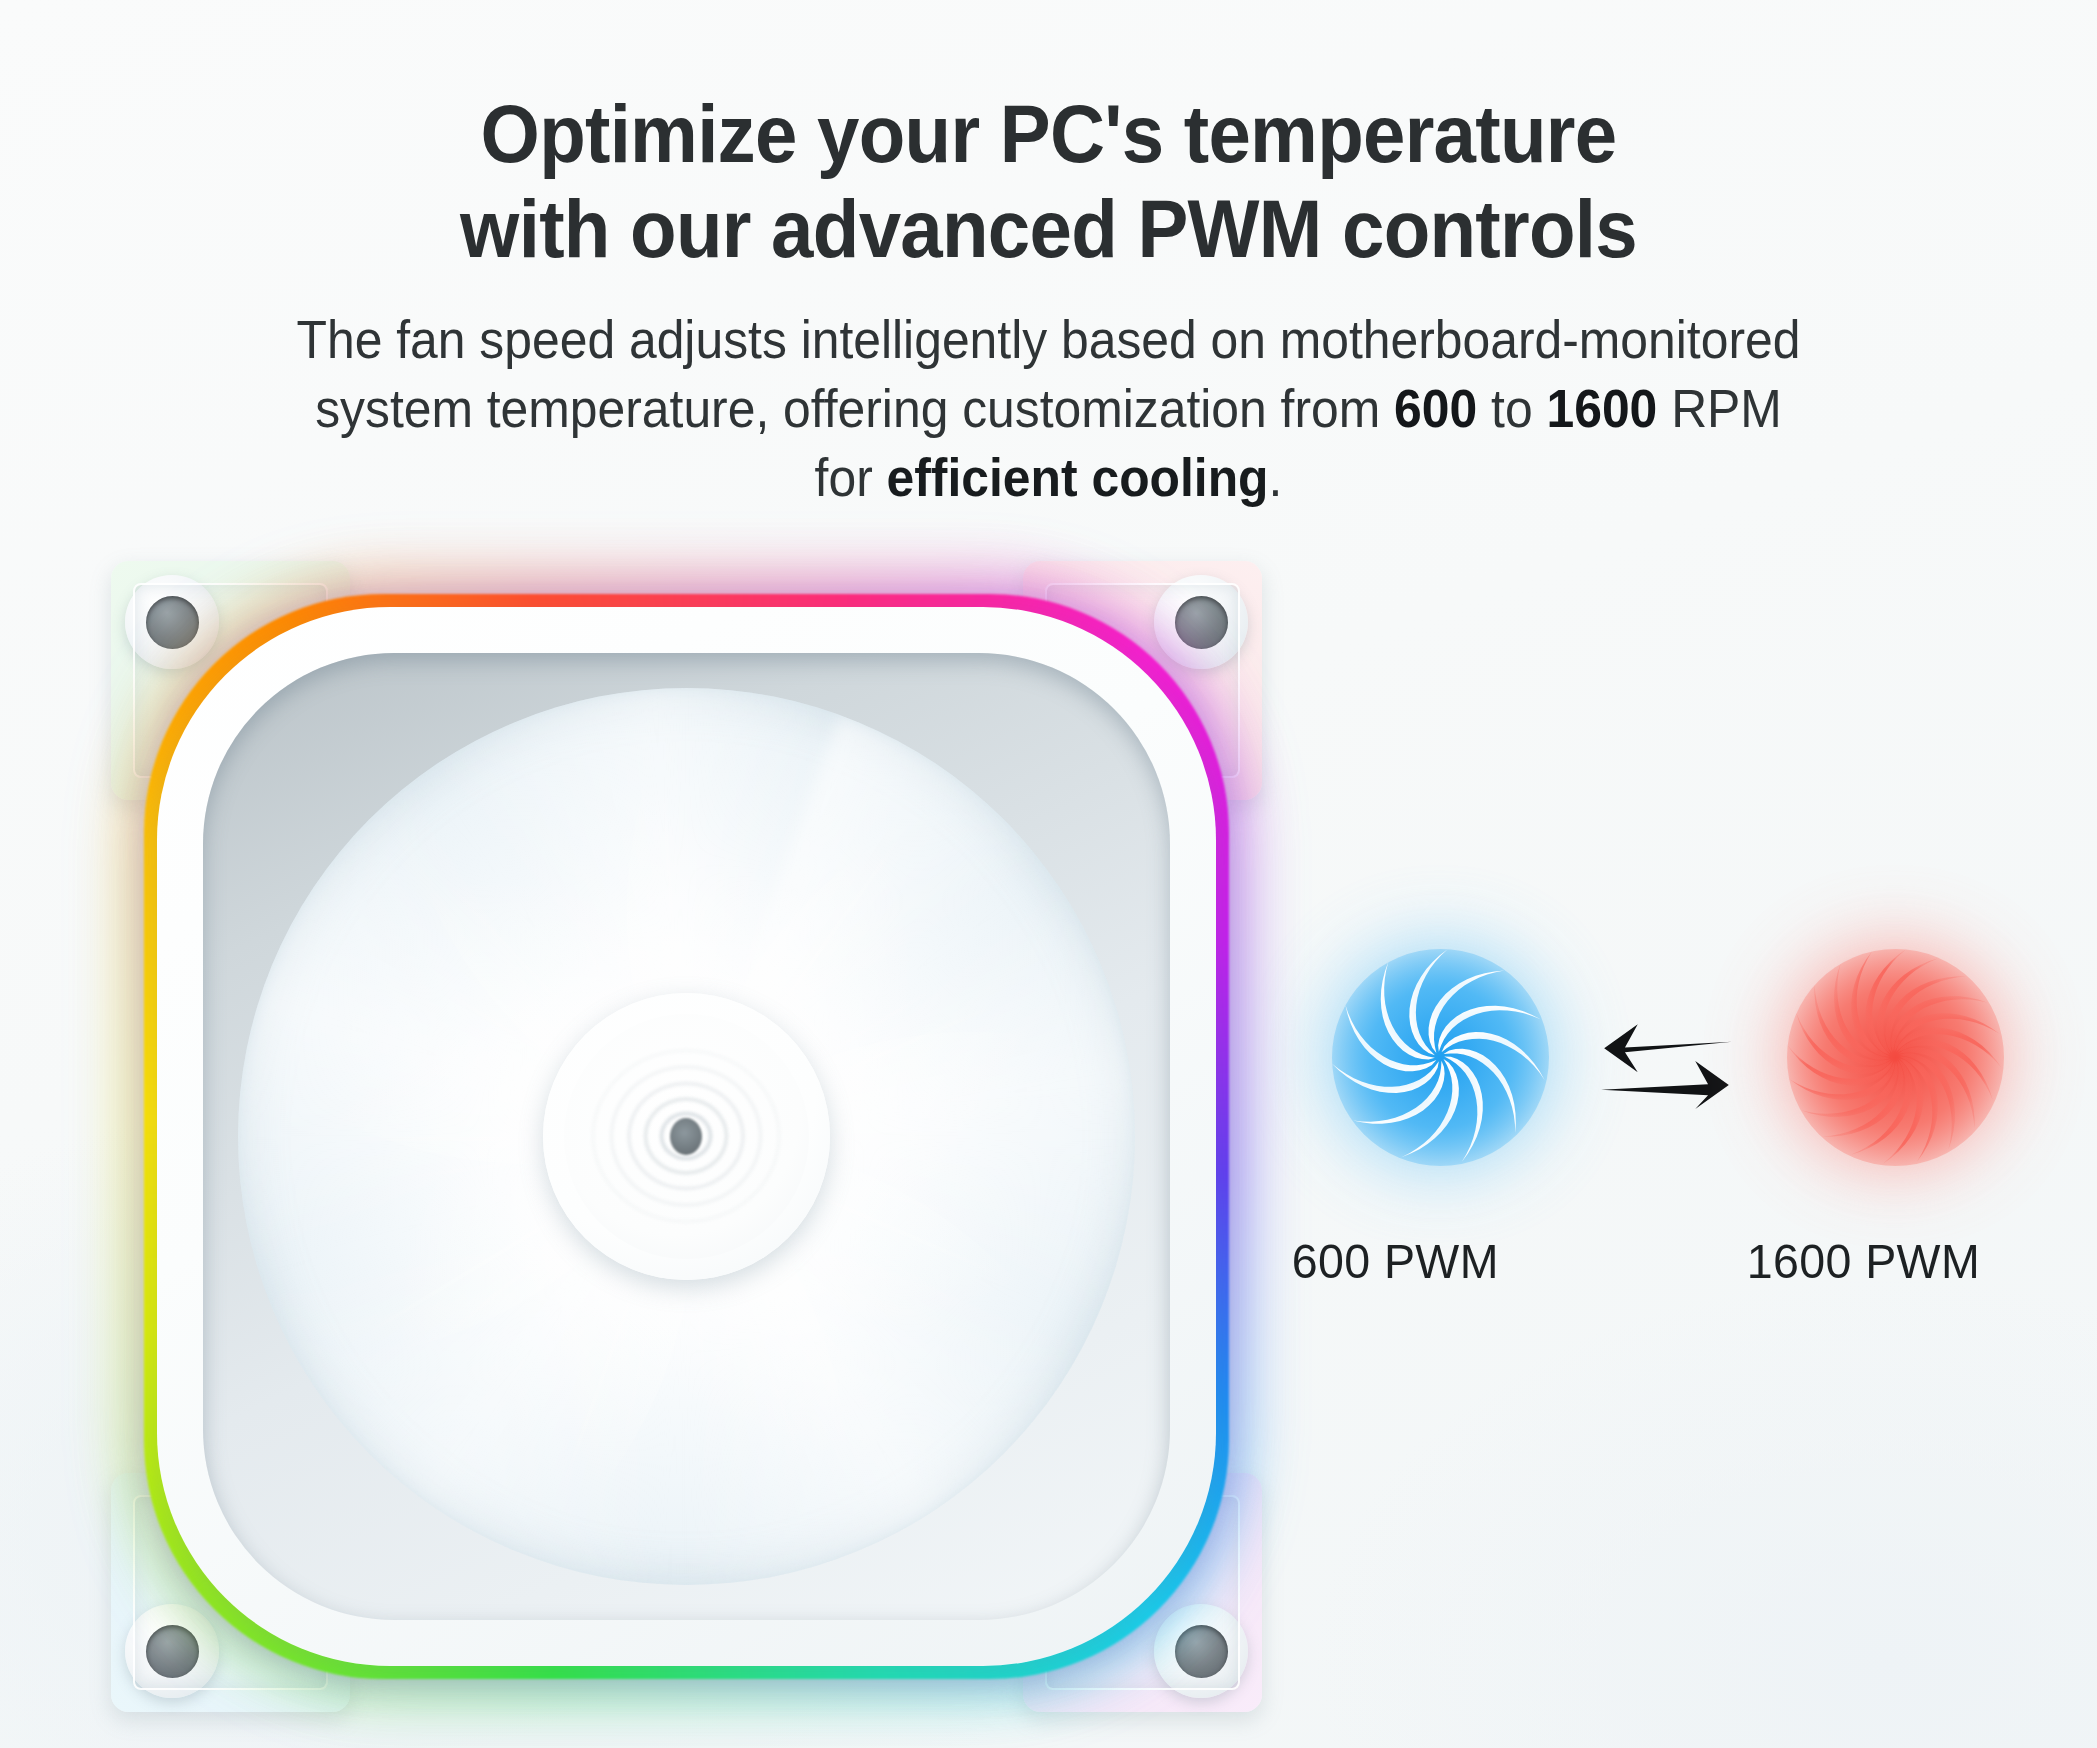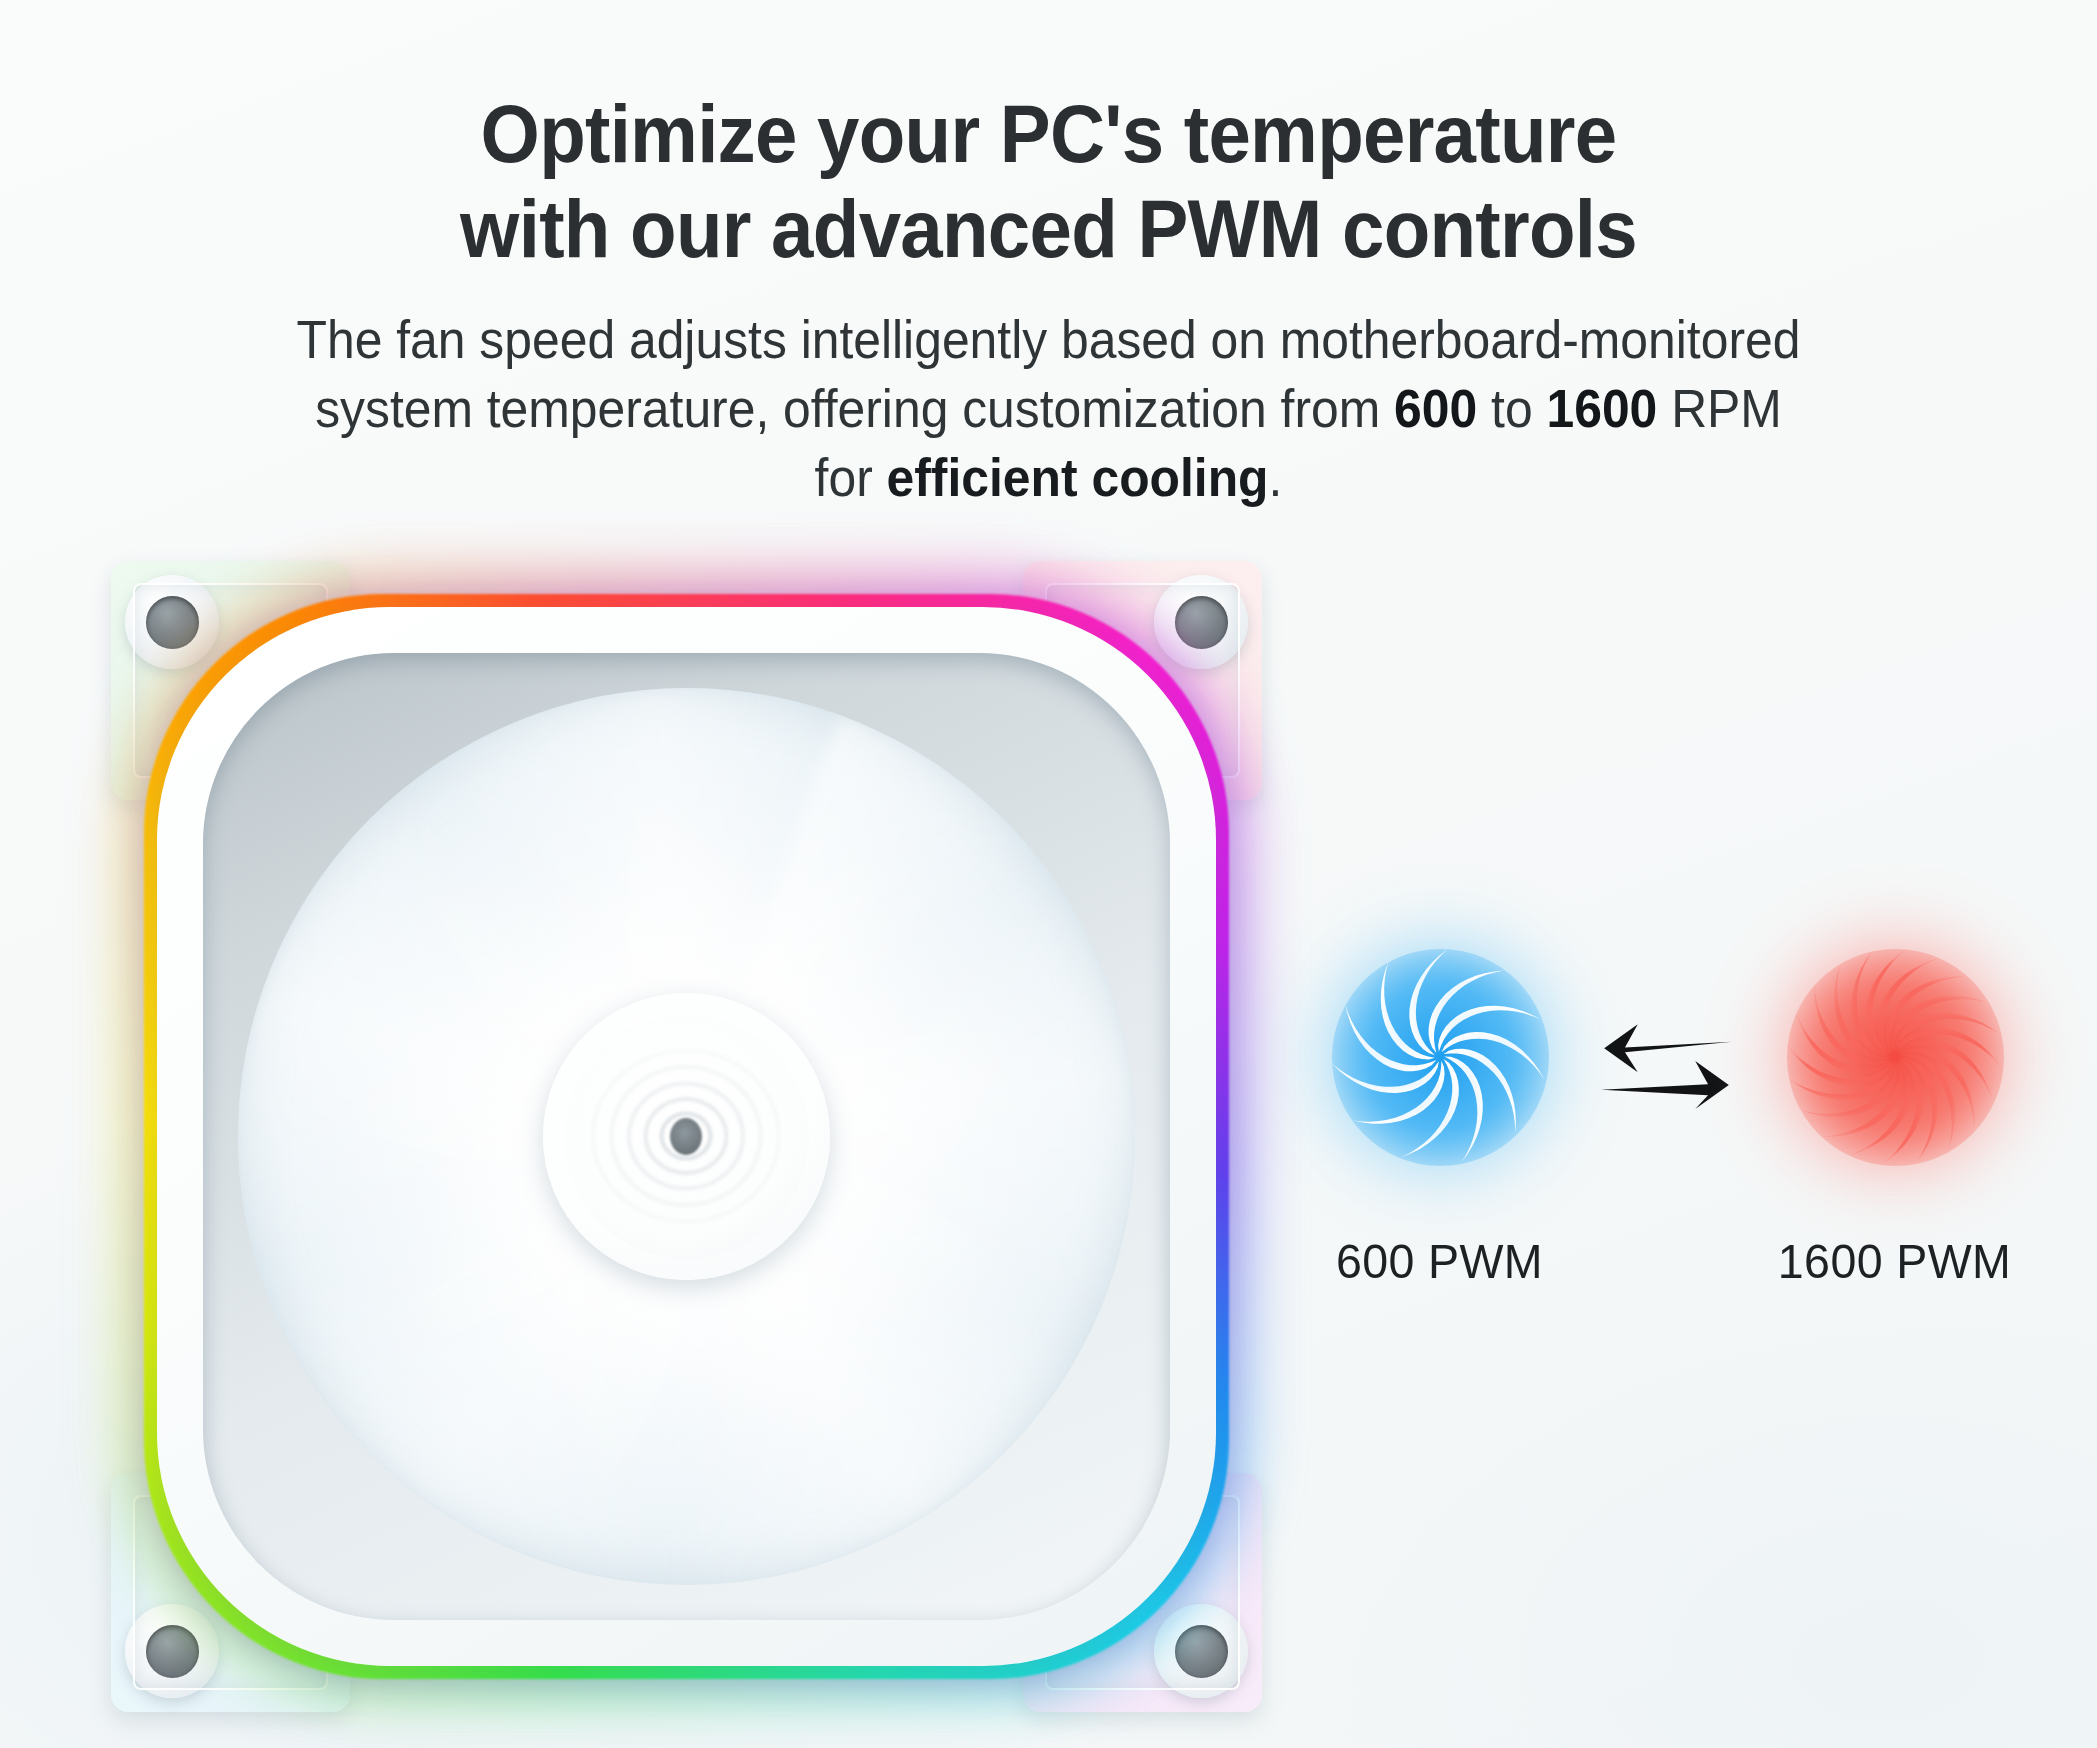--- a/index.html
+++ b/index.html
@@ -160,21 +160,21 @@
   }
   .hub-face .core{
     position:absolute;left:50%;top:50%;width:32px;height:37px;margin:-18.3px 0 0 -16px;
     border-radius:50%;
     background:radial-gradient(circle at 45% 40%,#8d989e 0%,#6d767b 70%,#596165 100%);
     filter:blur(1.1px);
   }
 
   
   .pwm{position:absolute;left:1284px;top:901px;width:766px;height:447px;}
-  .pwm-item{position:absolute;top:0;width:311px;text-align:center;}
+  .pwm-item{position:absolute;top:0;width:311px;text-align:left;}
   .pwm-item.cold{left:0;}
   .pwm-item.hot{right:0;}
   .swirl{position:relative;width:311px;height:311px;}
   .swirl .halo{
     position:absolute;inset:27px;border-radius:50%;filter:blur(37px);
   }
   .swirl.cold .halo{background:radial-gradient(circle,#2aa7f0 0%,#7fcdf7 42%,rgba(190,228,250,0) 72%);opacity:.85;}
   .swirl.hot .halo{background:radial-gradient(circle,#f7524a 0%,#fb8d84 42%,rgba(250,200,196,0) 72%);opacity:.8;}
   .swirl .disc{
     position:absolute;left:50%;top:50%;width:217px;height:217px;margin:-108px 0 0 -108px;

